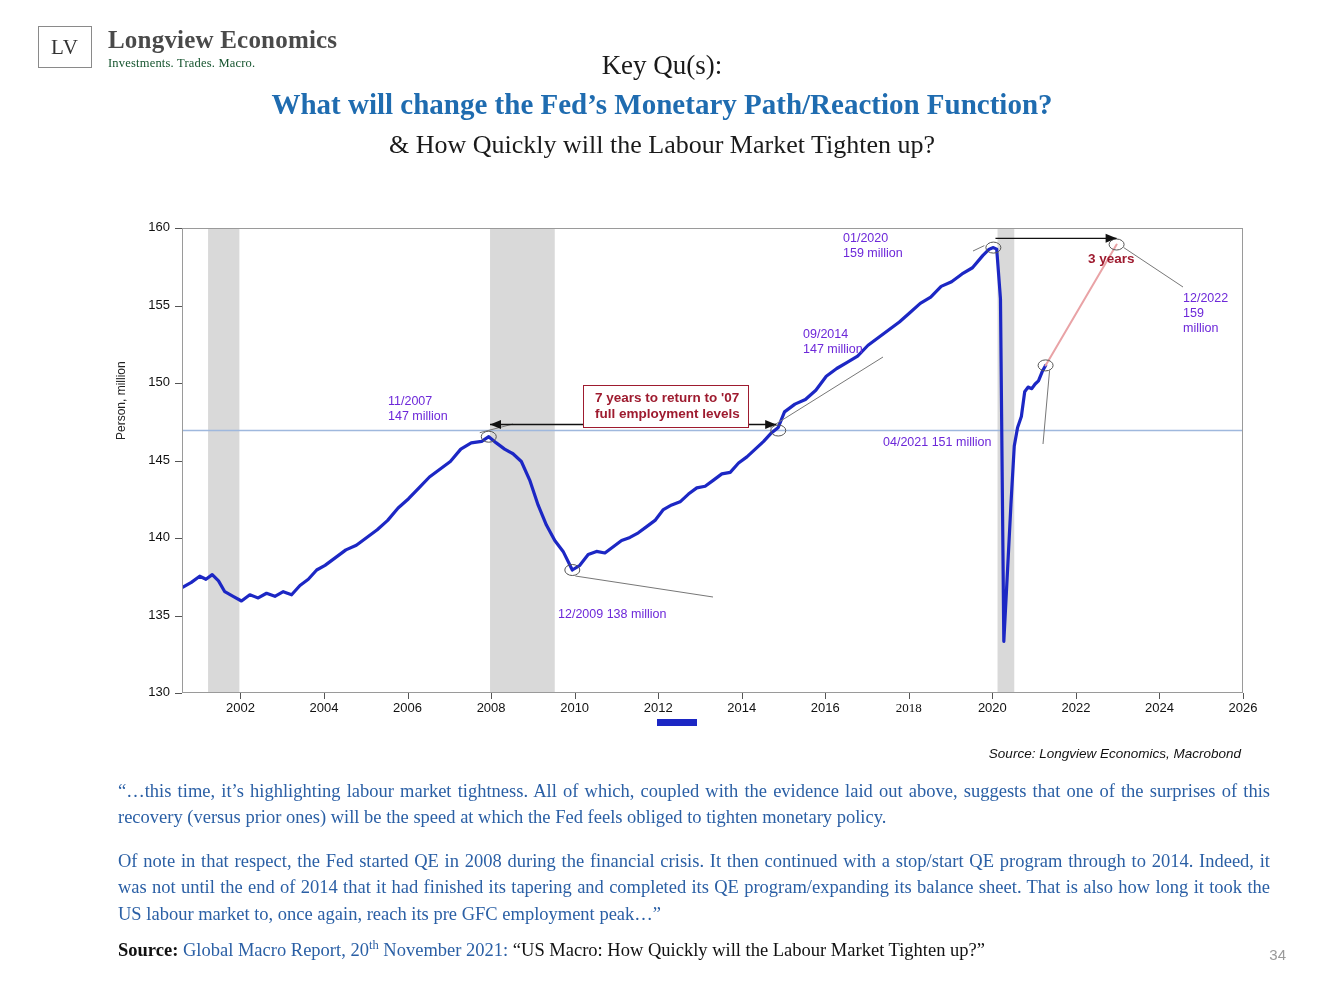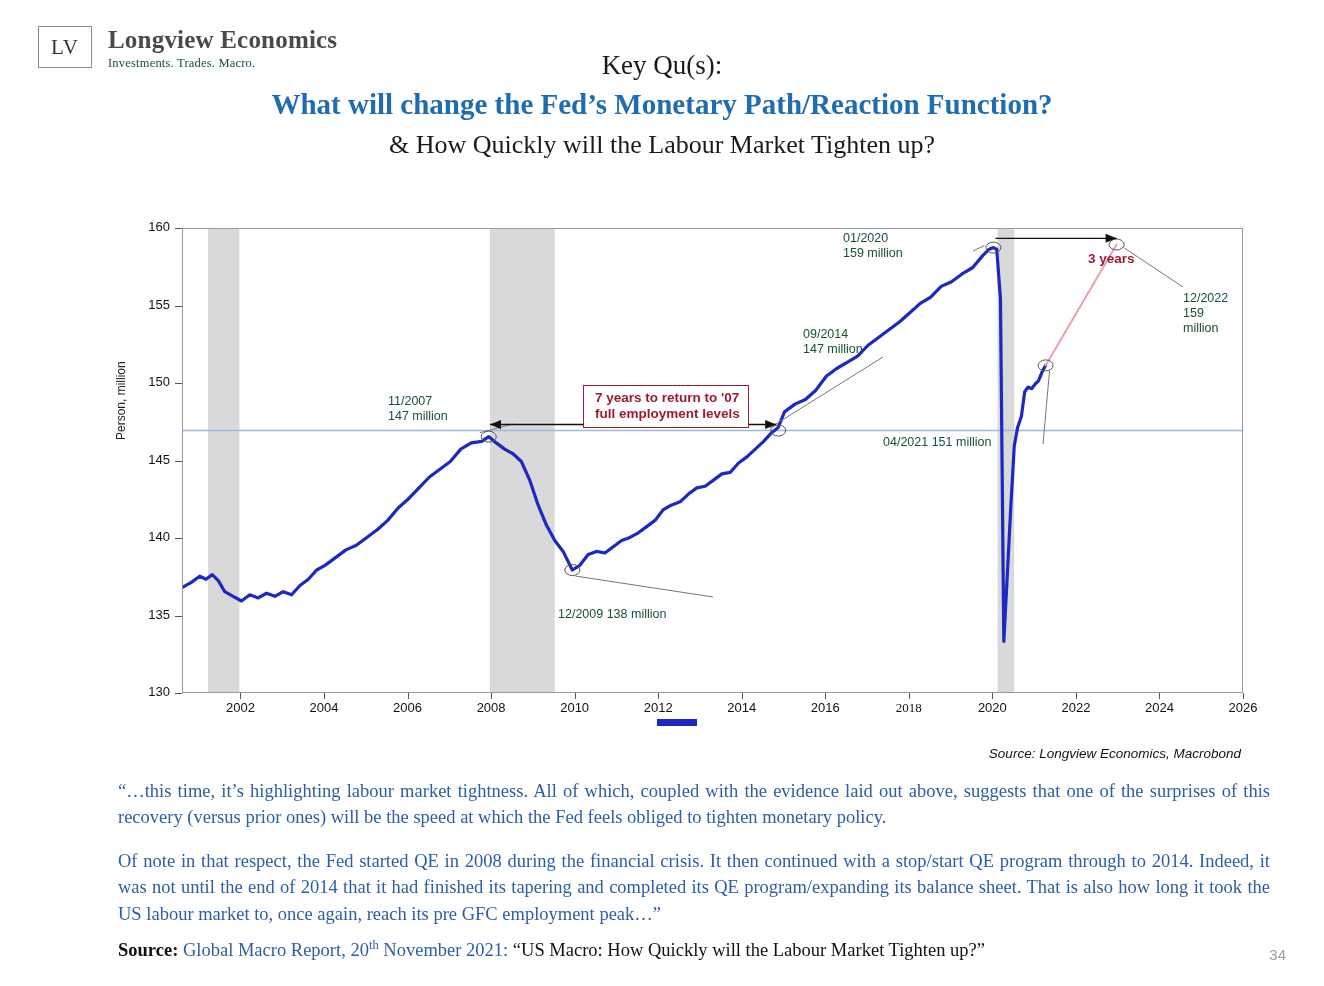--- a/index.html
+++ b/index.html
@@ -186,21 +186,21 @@
     font-style: italic;
     font-size: 13.5px;
     color: #111;
   }
 
   
   .anno {
     position: absolute;
     font-family: "Liberation Sans", sans-serif;
     font-size: 12.5px;
-    color: #14532d;
+    color: #6d28d9;
     line-height: 1.18;
     white-space: pre-line;
   }
   .anno.red {
     color: #9e1b2f;
     font-weight: bold;
     font-size: 13.5px;
   }
   .red-box {
     position: absolute;

